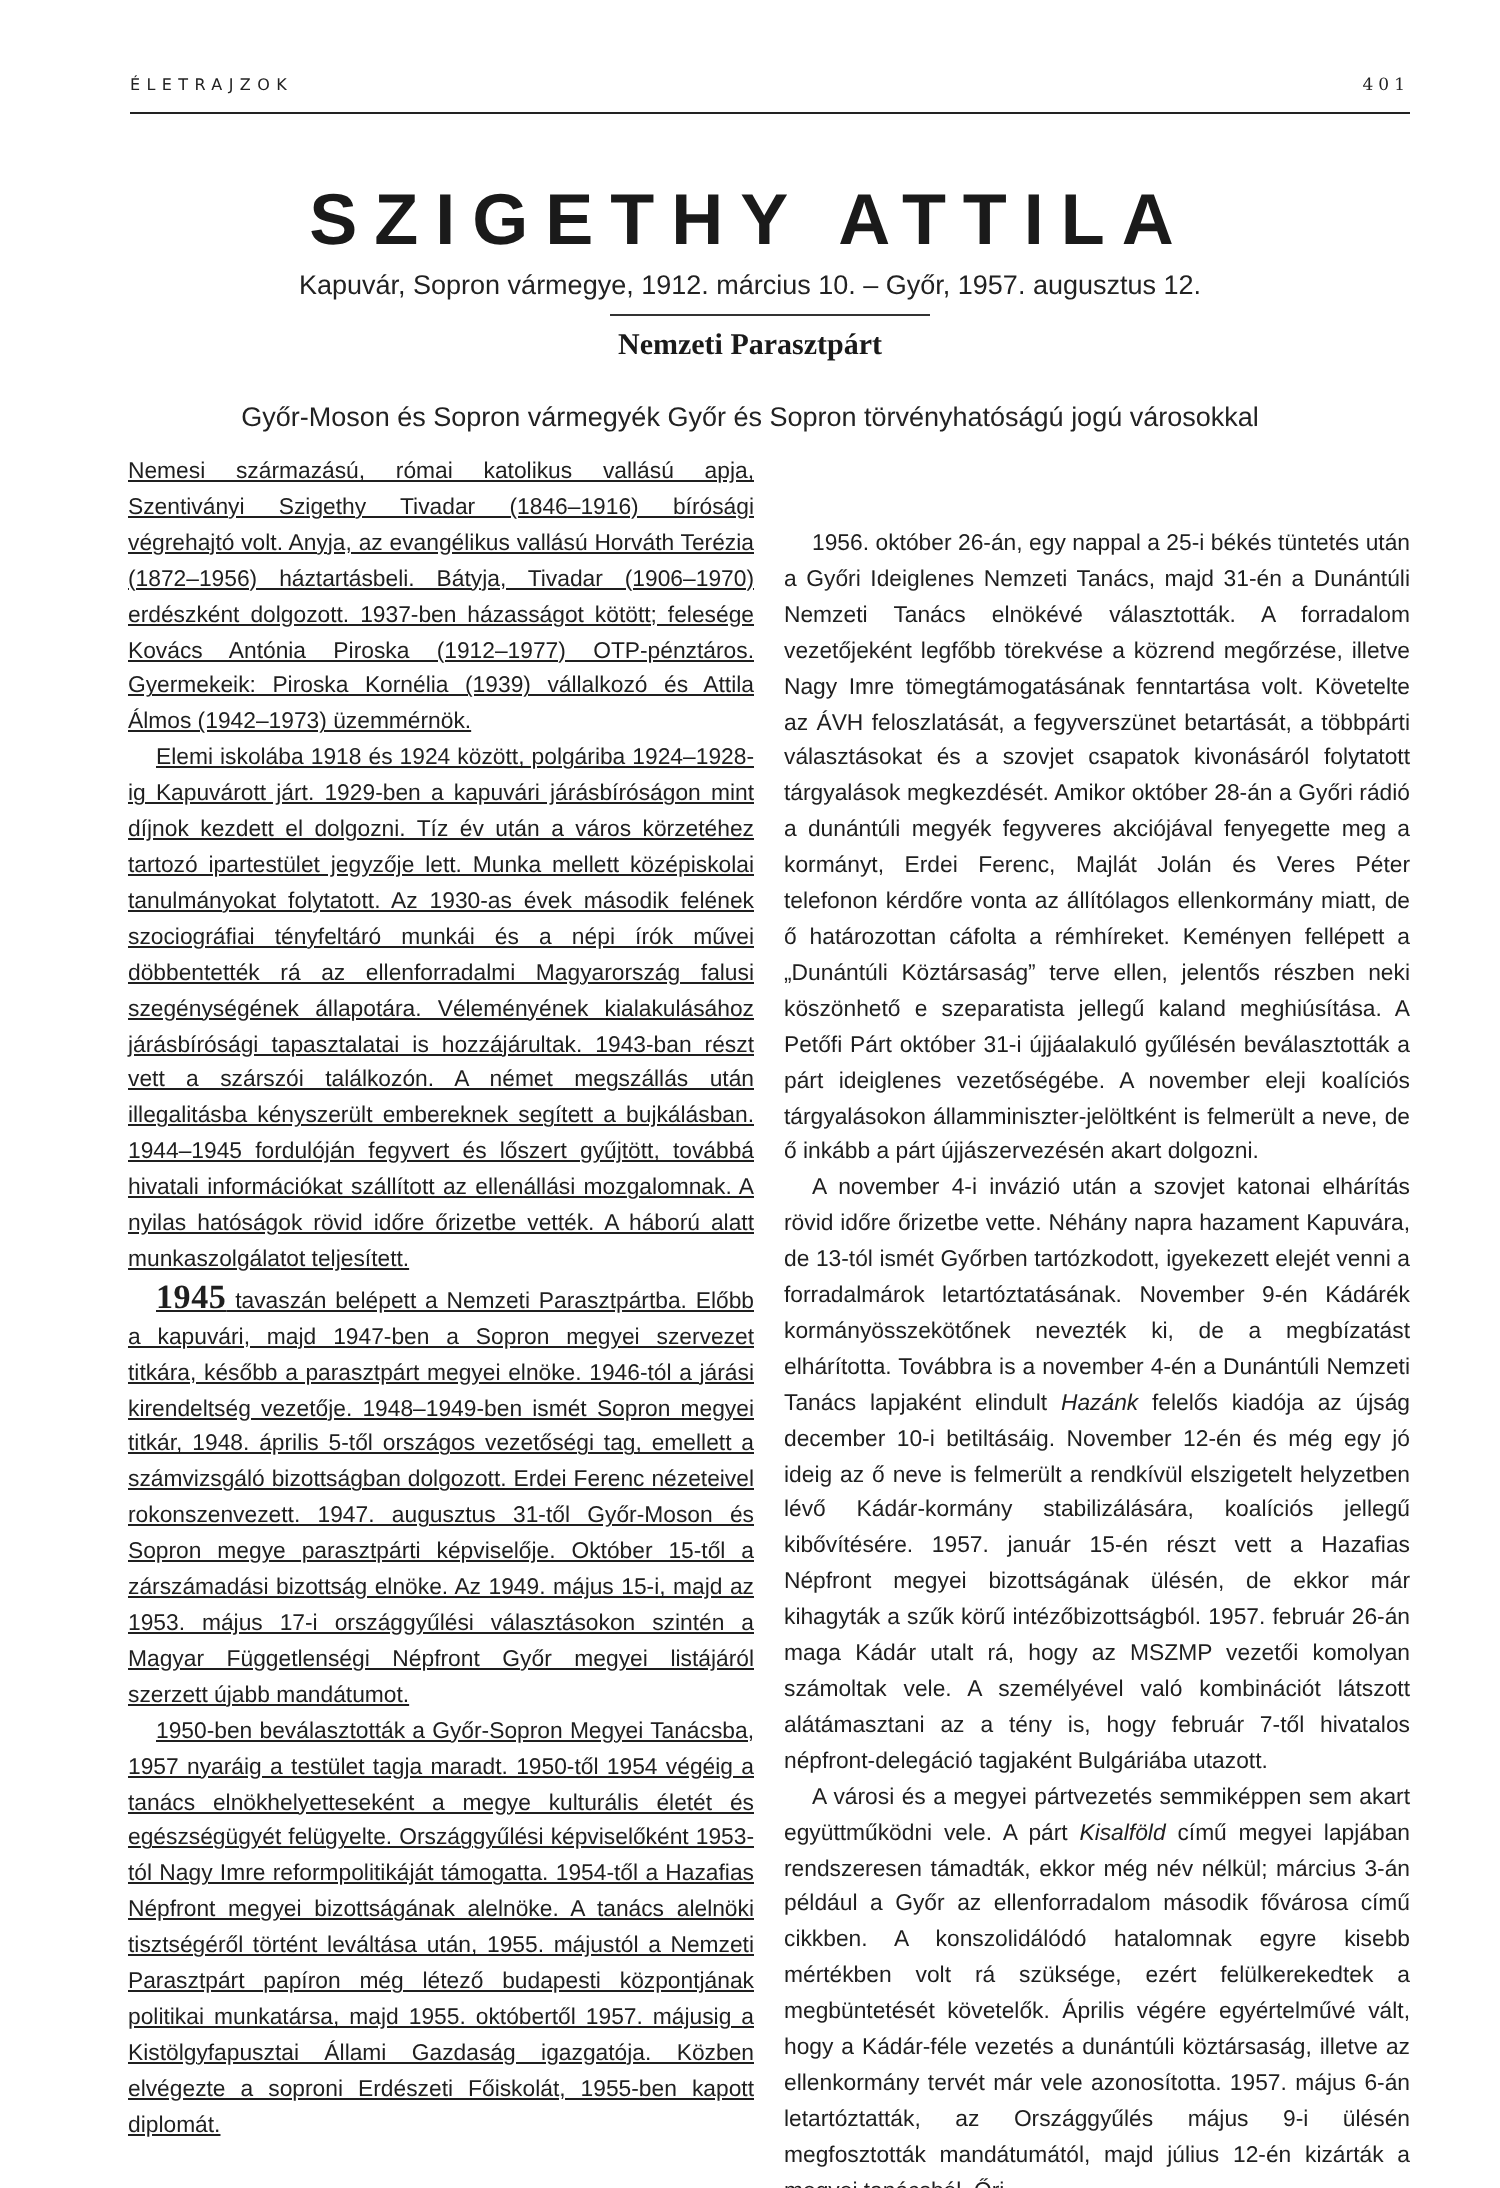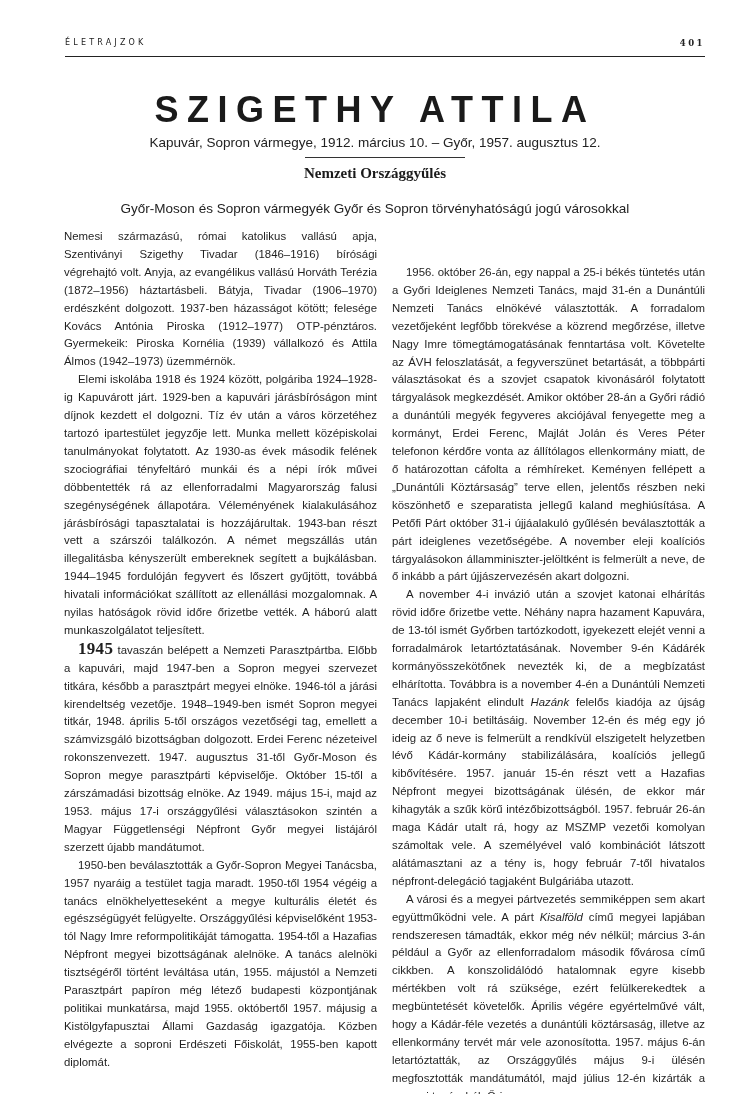--- a/index.html
+++ b/index.html
@@ -10,21 +10,21 @@
   .running-head {
     position: absolute; left: 65px; top: 38px; width: 640px; height: 18px;
     border-bottom: 1.3px solid #222;
   }
   .running-head .section {
     position: absolute; left: 0; top: 0;
     font-family: "DejaVu Sans", sans-serif; font-size: 8px; letter-spacing: 3.2px; color: #222; text-align: right;
   }
   .running-head .pageno {
     position: absolute; right: 0; top: 0;
-    font-family: "DejaVu Serif", serif; font-size: 8.5px; letter-spacing: 2.5px; color: #222; font-weight: bold;
+    font-family: "DejaVu Serif", serif; font-size: 8.5px; letter-spacing: 2.5px; color: #222;
   }
   .title {
     position: absolute; left: 0; top: 90px; width: 750px; text-align: center;
     font-family: "Liberation Sans", sans-serif; font-size: 36px; font-weight: normal;
     letter-spacing: 8.5px; color: #1a1a1a; line-height: 40px;
   }
   .dates {
     position: absolute; left: 0; top: 134px; width: 750px; text-align: center;
     font-family: "Liberation Sans", sans-serif; font-size: 13.5px; color: #222; line-height: 18px;
   }
@@ -38,42 +38,42 @@
   }
   .region {
     position: absolute; left: 0; top: 183px; width: 750px; text-align: center;
     font-family: "Liberation Sans", sans-serif; font-size: 13.5px; color: #222; line-height: 20px; margin-top: 16px;
   }
   .column {
     position: absolute; top: 228px; width: 313px;
     font-family: "Liberation Sans", sans-serif; font-size: 11.4px; line-height: 17.9px;
     color: #1f1f1f; text-align: justify; hyphens: manual;
   }
-  .col-left { left: 64px; }
+  .col-left { left: 64px; text-decoration: underline; }
   .col-right { left: 392px; margin-top: 36px; }
   .column p { margin: 0; text-indent: 0; }
   .column p.indent { text-indent: 14px; }
   .column p.noindent { text-indent: 0; }
   .bigyear {
     font-family: "Liberation Serif", serif; font-weight: bold; font-size: 17px; letter-spacing: 0.3px;
   }
   em { }
 </style>
 </head>
 <body>
 
 <div class="running-head">
   <span class="section">ÉLETRAJZOK</span>
   <span class="pageno">401</span>
 </div>
 
 <h1 class="title" style="margin:0;font-weight:bold;">SZIGETHY ATTILA</h1>
 <div class="dates">Kapuvár, Sopron vármegye, 1912. március 10. – Győr, 1957. augusztus 12.</div>
 <div class="rule-short"></div>
-<div class="party">Nemzeti Országgyűlés</div>
+<div class="party">Nemzeti Parasztpárt</div>
 <div class="region">Győr-Moson és Sopron vármegyék Győr és Sopron törvényhatóságú jogú városokkal</div>
 
 <div class="column col-left">
   <p class="noindent">Nemesi származású, római katolikus vallású apja, Szentiványi Szigethy Tivadar (1846–1916) bírósági végrehajtó volt. Anyja, az evangélikus vallású Horváth Terézia (1872–1956) háztartásbeli. Bátyja, Tivadar (1906–1970) erdészként dolgozott. 1937-ben házasságot kötött; felesége Kovács Antónia Piroska (1912–1977) OTP-pénztáros. Gyermekeik: Piroska Kornélia (1939) vállalkozó és Attila Álmos (1942–1973) üzemmérnök.</p>
   <p class="indent">Elemi iskolába 1918 és 1924 között, polgáriba 1924–1928-ig Kapuvárott járt. 1929-ben a kapuvári járásbíróságon mint díjnok kezdett el dolgozni. Tíz év után a város körzetéhez tartozó ipartestület jegyzője lett. Munka mellett középiskolai tanulmányokat folytatott. Az 1930-as évek második felének szociográfiai tényfeltáró munkái és a népi írók művei döbbentették rá az ellenforradalmi Magyarország falusi szegénységének állapotára. Véleményének kialakulásához járásbírósági tapasztalatai is hozzájárultak. 1943-ban részt vett a szárszói találkozón. A német megszállás után illegalitásba kényszerült embereknek segített a bujkálásban. 1944–1945 fordulóján fegyvert és lőszert gyűjtött, továbbá hivatali információkat szállított az ellenállási mozgalomnak. A nyilas hatóságok rövid időre őrizetbe vették. A háború alatt munkaszolgálatot teljesített.</p>
   <p class="indent"><span class="bigyear">1945</span><span> tavaszán belépett a Nemzeti Parasztpártba. Előbb a kapuvári, majd 1947-ben a Sopron megyei szervezet titkára, később a parasztpárt megyei elnöke. 1946-tól a járási kirendeltség vezetője. 1948–1949-ben ismét Sopron megyei titkár, 1948. április 5-től országos vezetőségi tag, emellett a számvizsgáló bizottságban dolgozott. Erdei Ferenc nézeteivel rokonszenvezett. 1947. augusztus 31-től Győr-Moson és Sopron megye parasztpárti képviselője. Október 15-től a zárszámadási bizottság elnöke. Az 1949. május 15-i, majd az 1953. május 17-i országgyűlési választásokon szintén a Magyar Függetlenségi Népfront Győr megyei listájáról szerzett újabb mandátumot.</span></p>
   <p class="indent">1950-ben beválasztották a Győr-Sopron Megyei Tanácsba, 1957 nyaráig a testület tagja maradt. 1950-től 1954 végéig a tanács elnökhelyetteseként a megye kulturális életét és egészségügyét felügyelte. Országgyűlési képviselőként 1953-tól Nagy Imre reformpolitikáját támogatta. 1954-től a Hazafias Népfront megyei bizottságának alelnöke. A tanács alelnöki tisztségéről történt leváltása után, 1955. májustól a Nemzeti Parasztpárt papíron még létező budapesti központjának politikai munkatársa, majd 1955. októbertől 1957. májusig a Kistölgyfapusztai Állami Gazdaság igazgatója. Közben elvégezte a soproni Erdészeti Főiskolát, 1955-ben kapott diplomát.</p>
 </div>
 
 <div class="column col-right">

